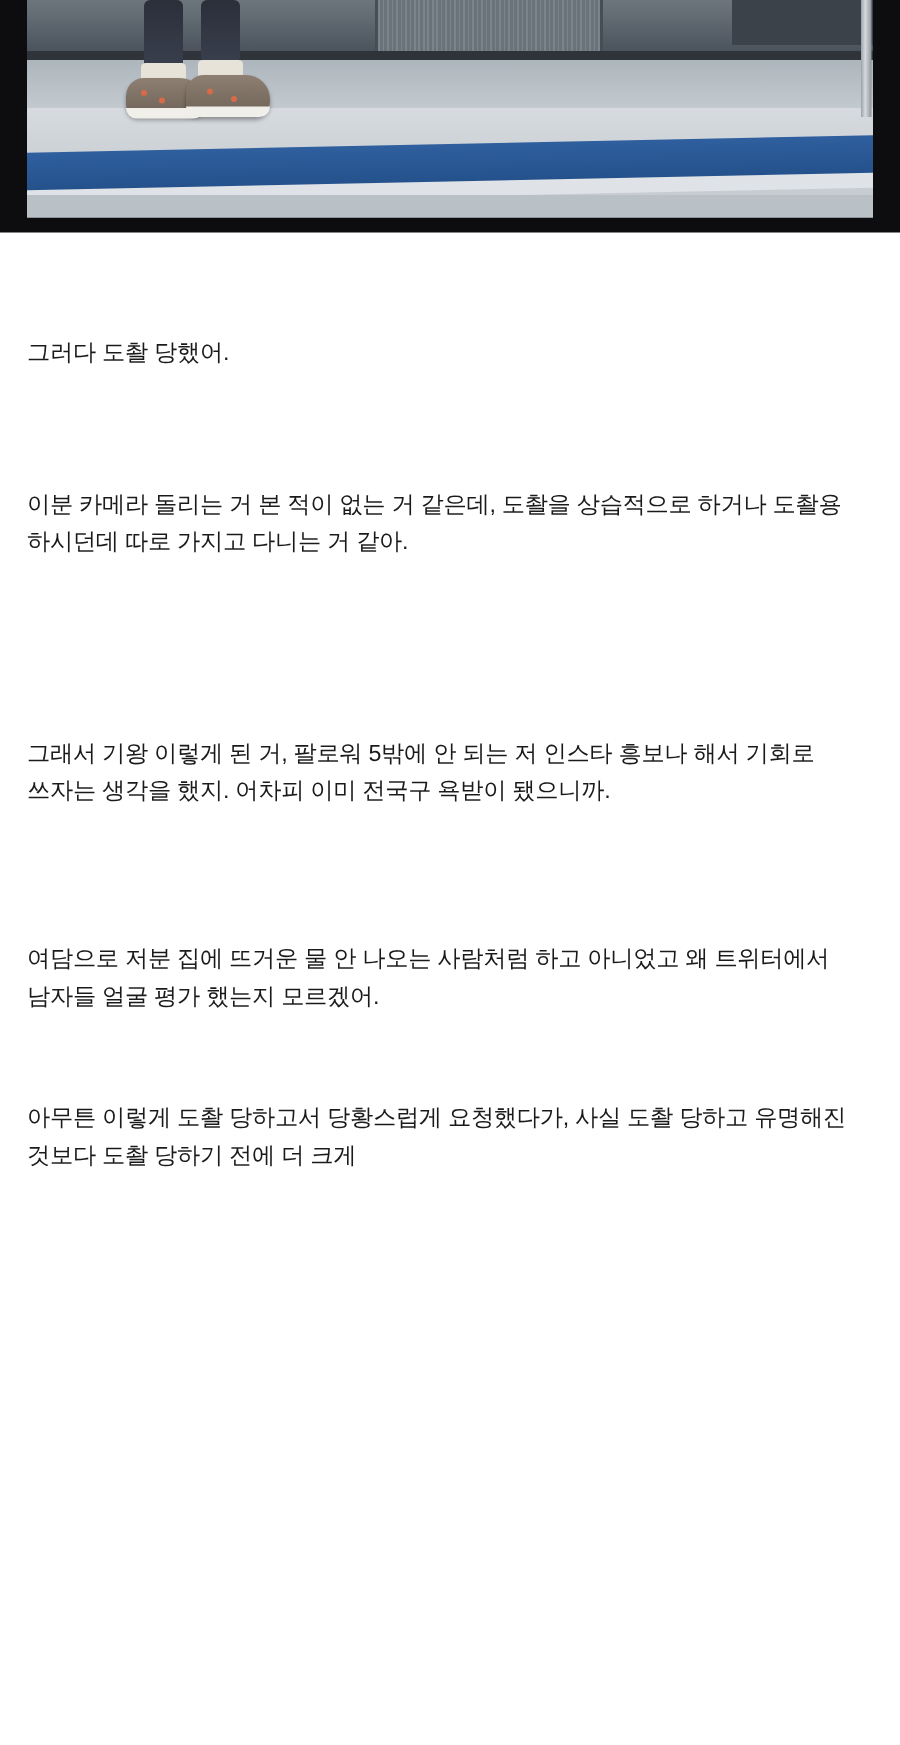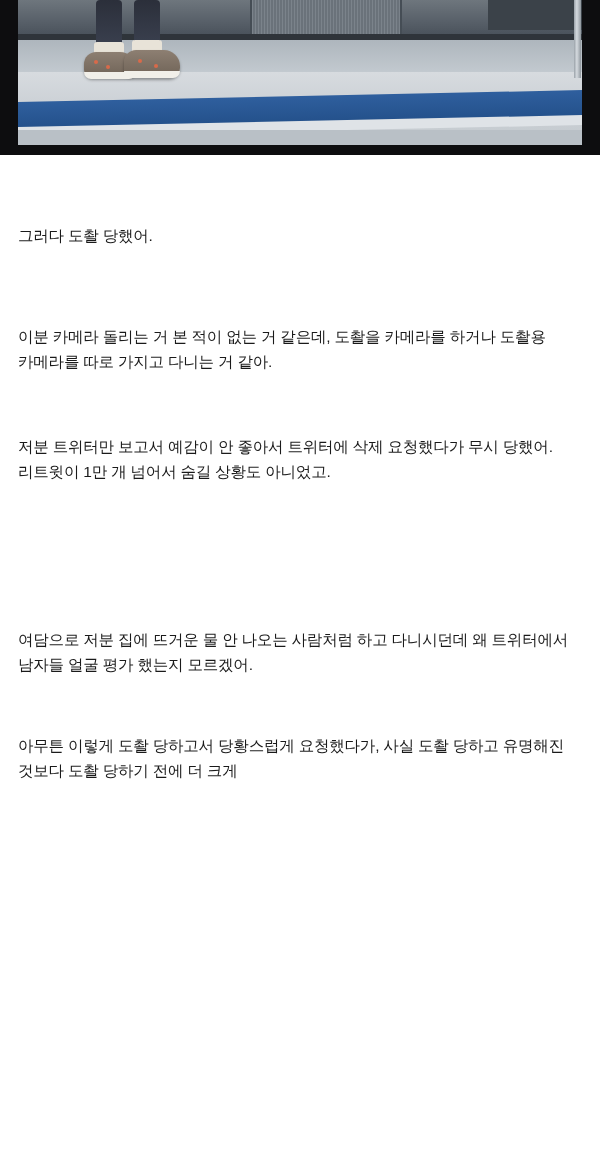--- a/index.html
+++ b/index.html
@@ -193,33 +193,33 @@
       <div class="shoe-sole sole-r"></div>
     </div>
   </div>
 
   <div class="body">
 
     <div class="gap-top"></div>
     <p class="para">그러다 도촬 당했어.</p>
 
     <div class="gap-xl"></div>
-    <p class="para">이분 카메라 돌리는 거 본 적이 없는 거 같은데, 도촬을 카메라를 하거나 도촬용 카메라를 따로 가지고 다니는 거 같아.</p>
-
-    <div class="gap-md"></div>
-
-    <div class="gap-md"></div>
-    <p class="para">저분 트위터만 보고서 예감이 안 좋아서 트위터에 삭제 요청했다가 무시 당했어. 리트윗이 1만 개 넘어서 숨길 상황도 아니었고.</p>
+    <p class="para">이분 카메라 돌리는 거 본 적이 없는 거 같은데, 도촬을 상습적으로 하거나 도촬용 하시던데 따로 가지고 다니는 거 같아.</p>
+
+    <div class="gap-md"></div>
+
+    <div class="gap-md"></div>
 
     <div class="gap-lg"></div>
+    <p class="para">그래서 기왕 이렇게 된 거, 팔로워 5밖에 안 되는 저 인스타 흥보나 해서 기회로 쓰자는 생각을 했지. 어차피 이미 전국구 욕받이 됐으니까.</p>
 
     <div class="gap-md"></div>
 
     <div class="gap-lg"></div>
-    <p class="para">여담으로 저분 집에 뜨거운 물 안 나오는 사람처럼 하고 다니시던데 왜 트위터에서 남자들 얼굴 평가 했는지 모르겠어.</p>
+    <p class="para">여담으로 저분 집에 뜨거운 물 안 나오는 사람처럼 하고 아니었고 왜 트위터에서 남자들 얼굴 평가 했는지 모르겠어.</p>
 
     <div class="gap-lg"></div>
     <p class="para">아무튼 이렇게 도촬 당하고서 당황스럽게 요청했다가, 사실 도촬 당하고 유명해진 것보다 도촬 당하기 전에 더 크게</p>
 
     <div class="gap-md"></div>
 
   </div>
 </div>
 
 </body></html>

